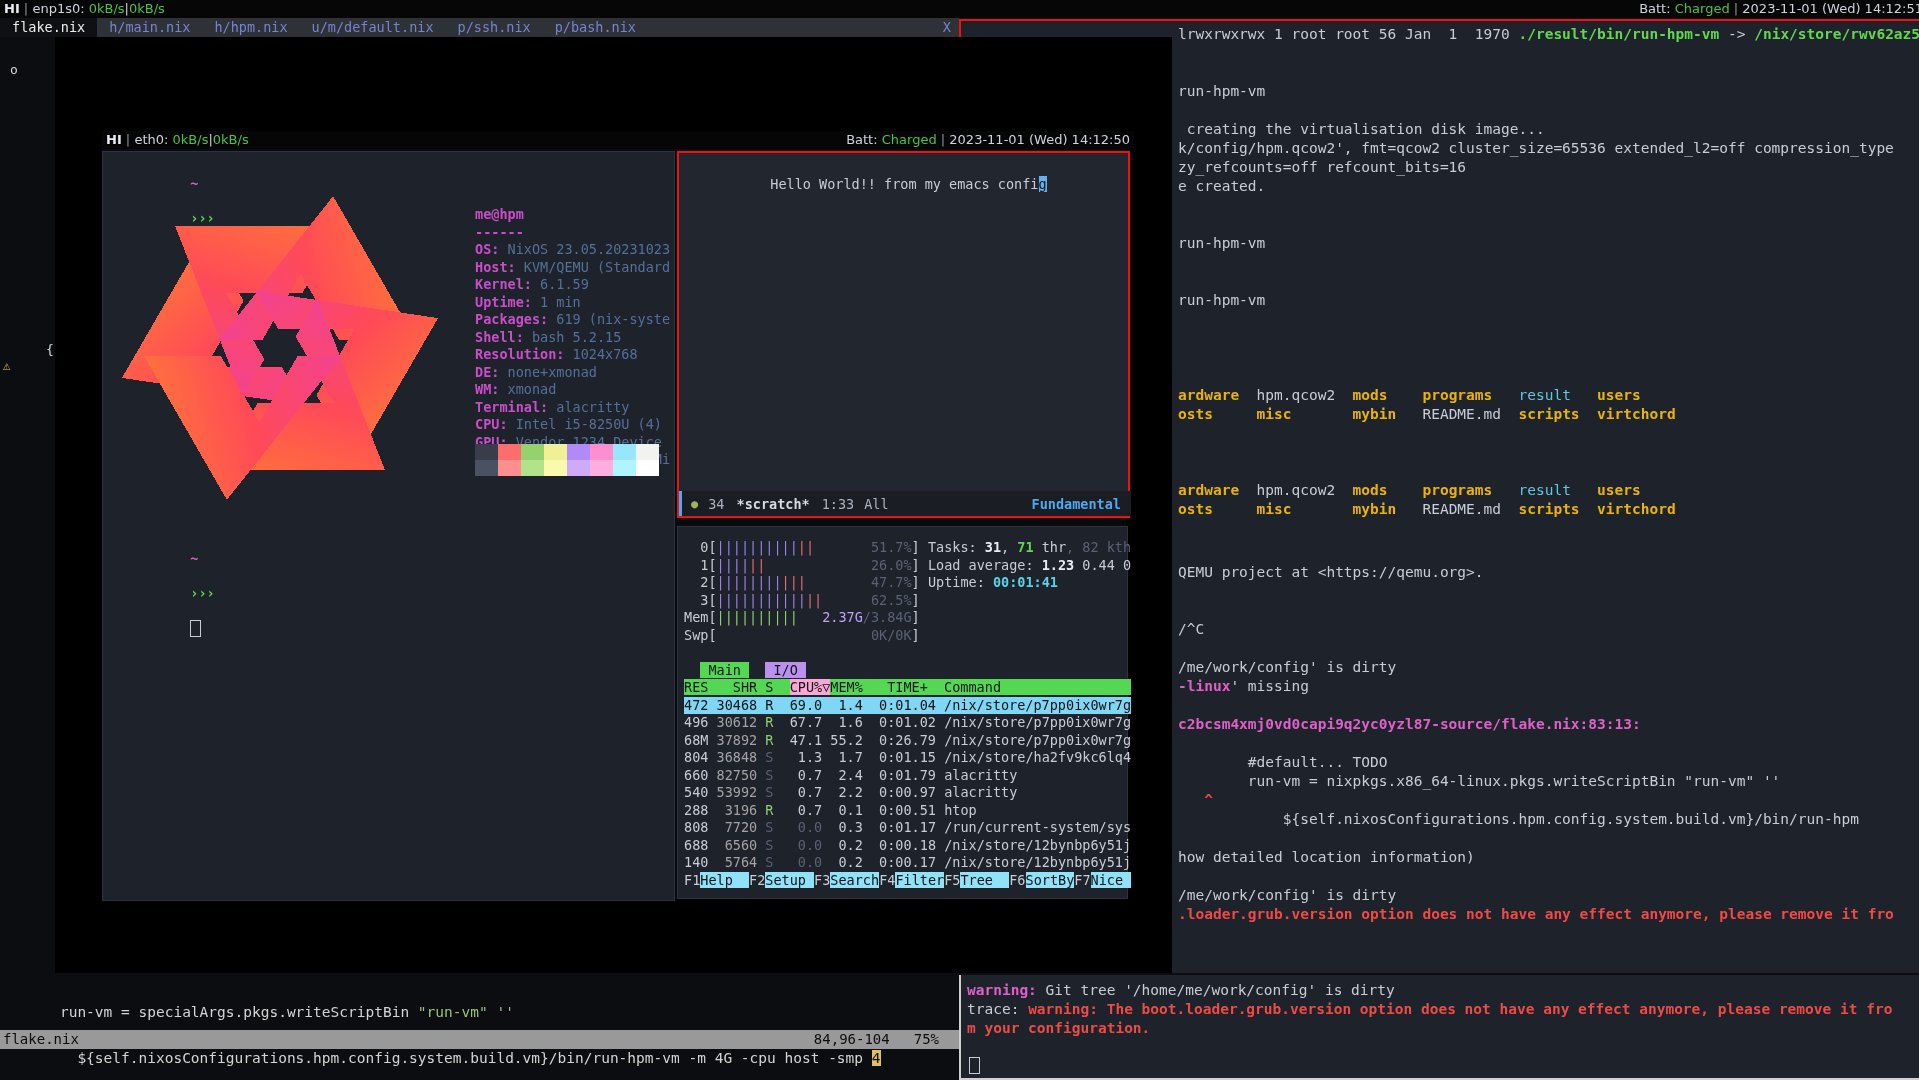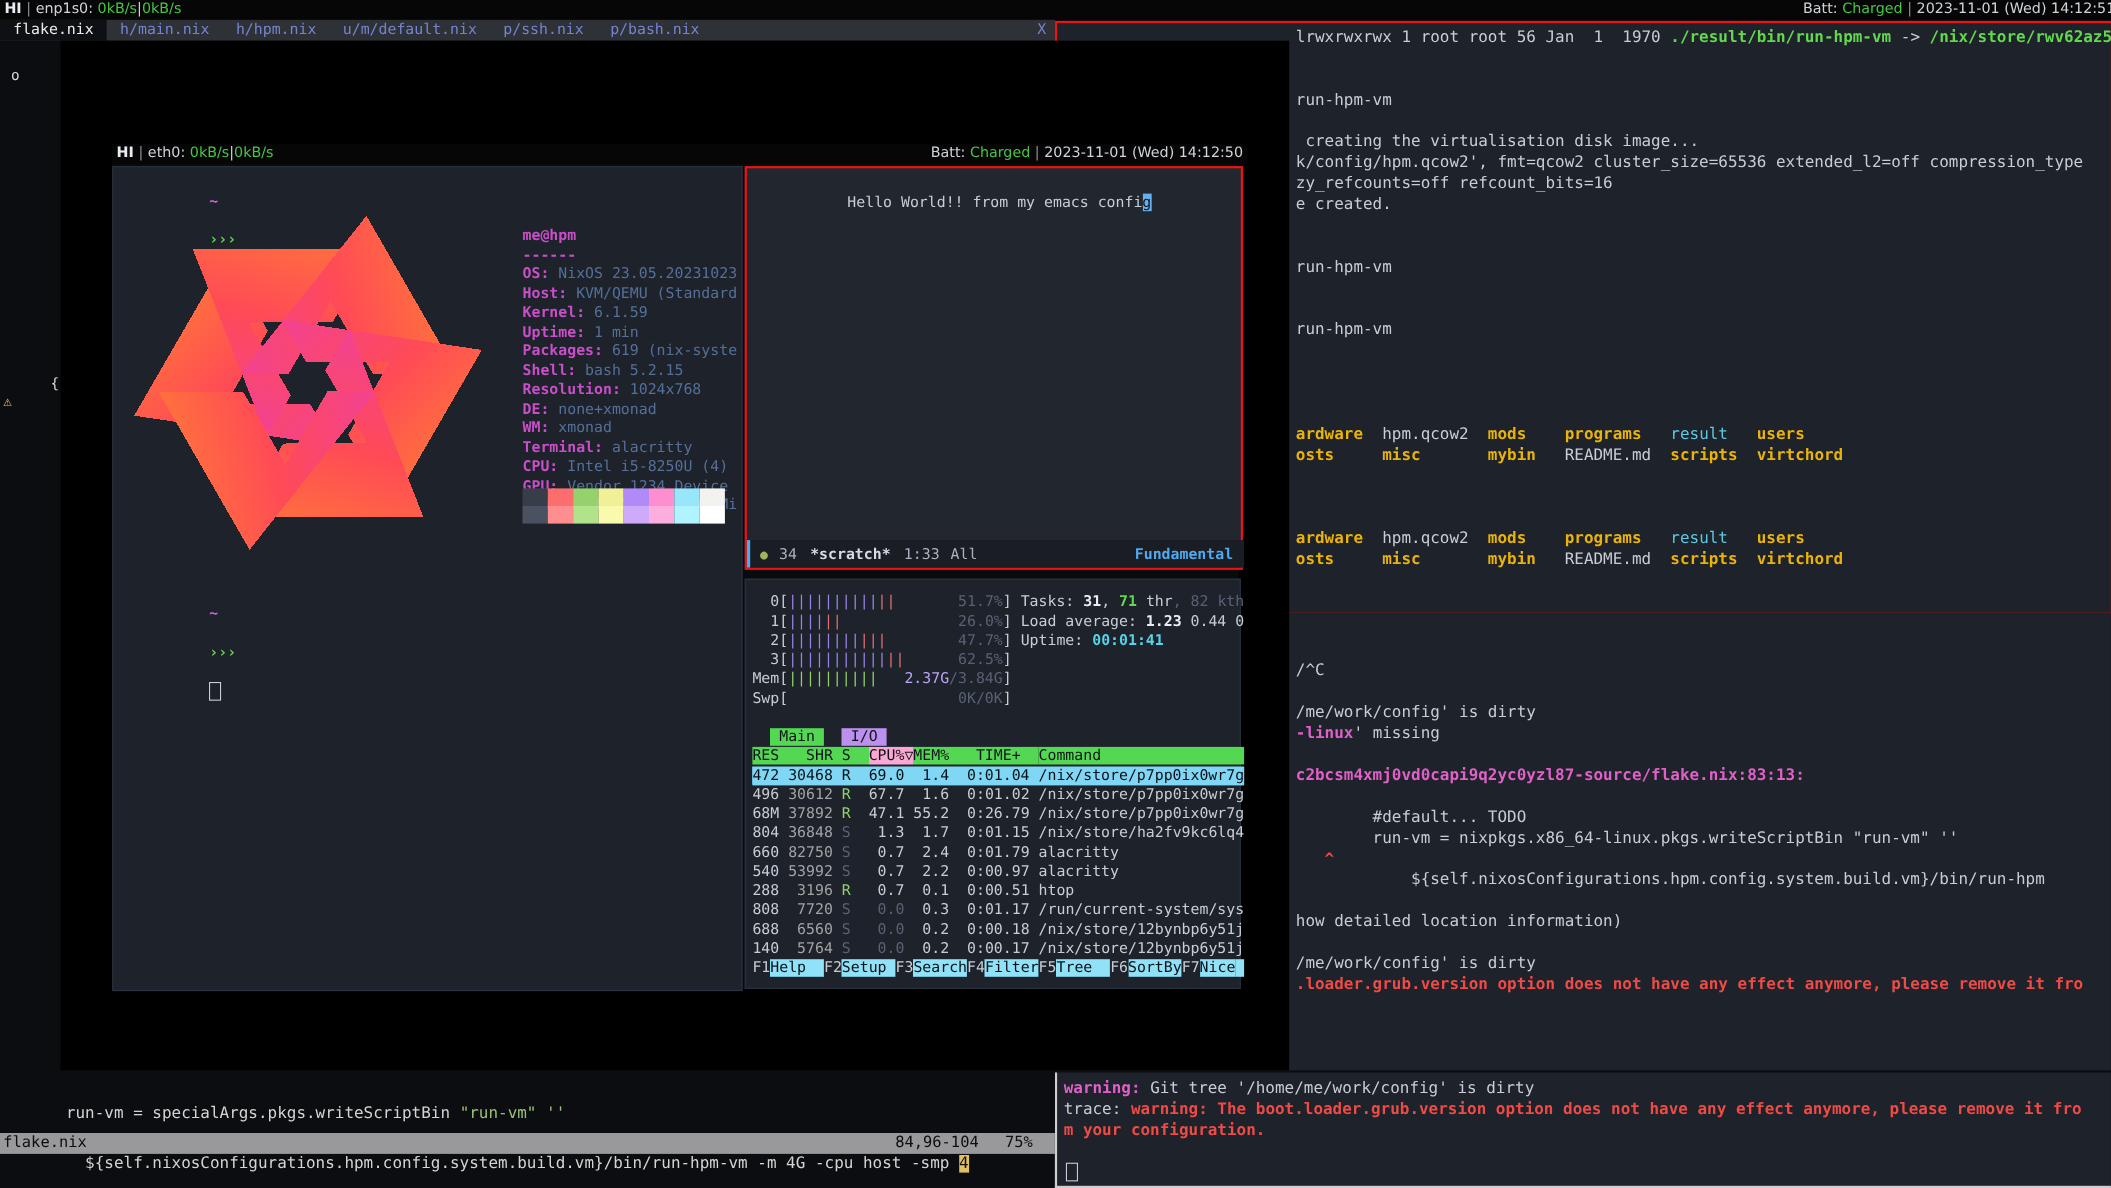--- a/index.html
+++ b/index.html
@@ -146,20 +146,21 @@
         <div class="tl"><span> </span></div>
         <div class="tl"><span> </span></div>
         <div class="tl"><span> </span></div>
         <div class="tl"><span class="lavd">ardware  </span><span>hpm.qcow2  </span><span class="lavd">mods    </span><span class="lavd">programs   </span><span class="cy">result   </span><span class="lavd">users</span></div>
         <div class="tl"><span class="lavd">osts     </span><span class="lavd">misc       </span><span class="lavd">mybin   </span><span>README.md  </span><span class="lavd">scripts  </span><span class="lavd">virtchord</span></div>
       </div>
   </div>
 
   <div class="term abs" style="left:959px;top:557px;width:960px;height:416px;">
     <div class="abs" style="left:219px;top:6px;">
+        <div class="tl"><span>QEMU project at &lt;https://qemu.org&gt;.</span></div>
         <div class="tl"><span> </span></div>
         <div class="tl"><span> </span></div>
         <div class="tl"><span>/^C</span></div>
         <div class="tl"><span> </span></div>
         <div class="tl"><span>/me/work/config' is dirty</span></div>
         <div class="tl"><span class="magb">-linux</span><span>' missing</span></div>
         <div class="tl"><span> </span></div>
         <div class="tl"><span class="magb">c2bcsm4xmj0vd0capi9q2yc0yzl87-source/flake.nix:83:13:</span></div>
         <div class="tl"><span> </span></div>
         <div class="tl"><span>        #default... TODO</span></div>

